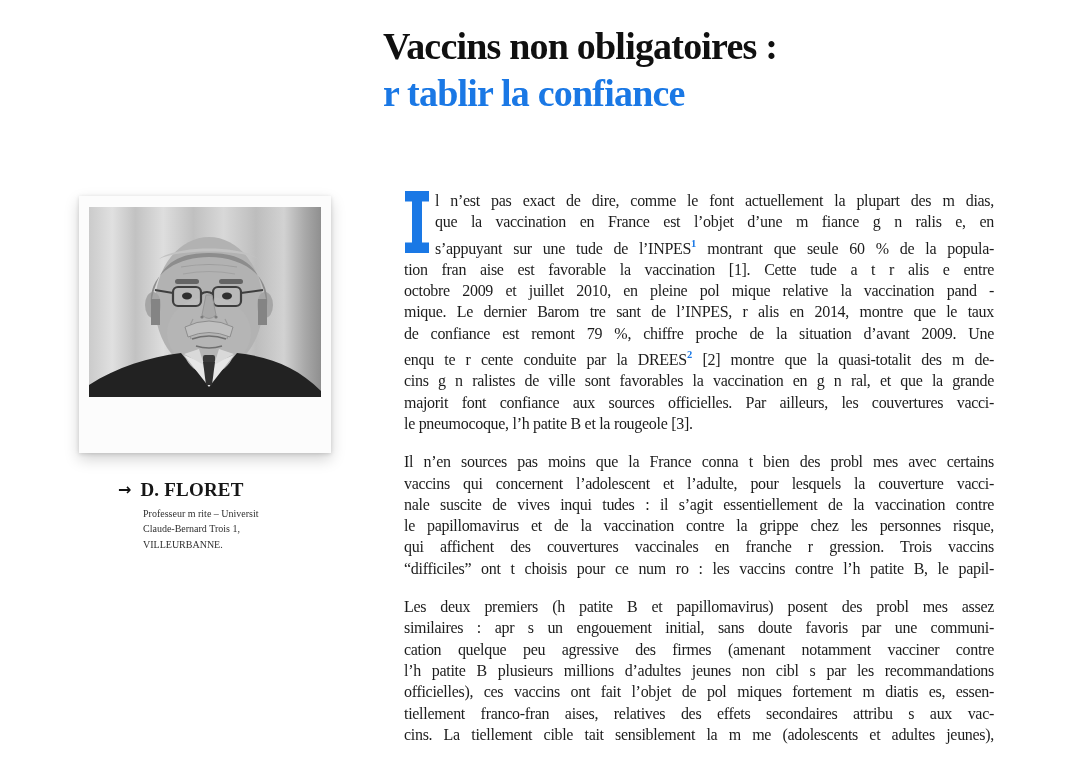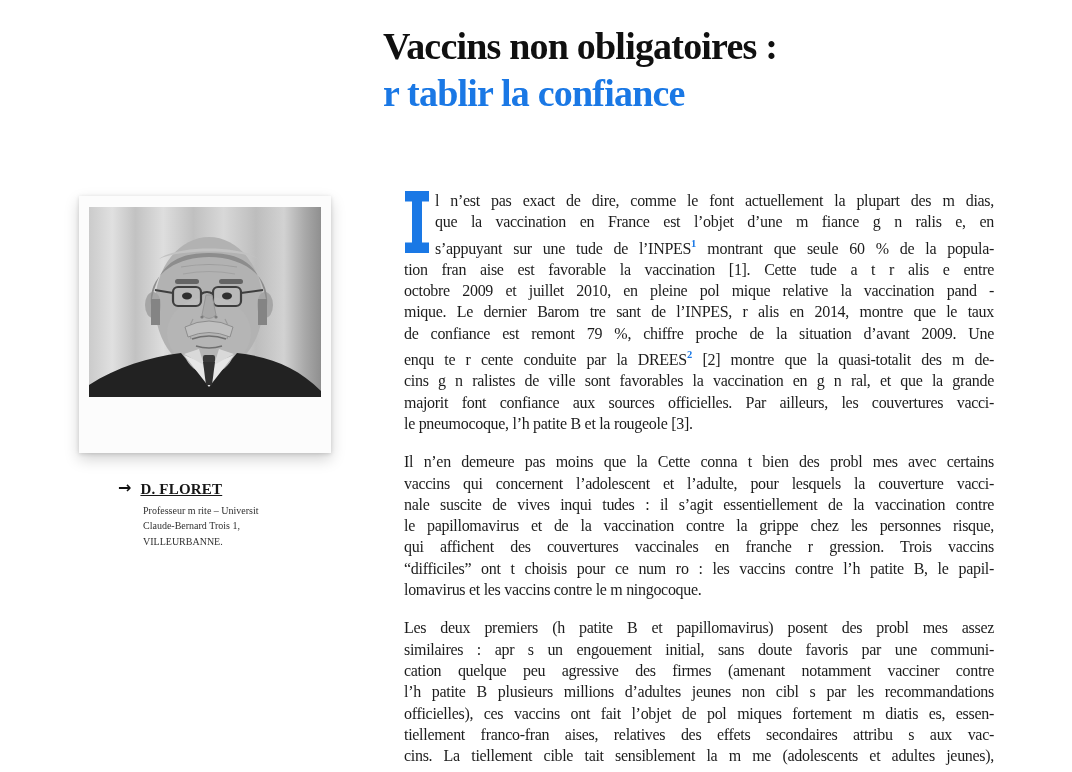--- a/index.html
+++ b/index.html
@@ -22,21 +22,21 @@
     padding:11px 10px 56px 10px; background:#fcfcfc;
     box-shadow:0 6px 14px rgba(0,0,0,.18), 0 1px 4px rgba(0,0,0,.14);
   }
   .photo { width:232px; height:190px; overflow:hidden; background:#c9c9c9; }
   .photo svg { display:block; }
 
   
   .author { position:absolute; left:118px; top:464px; width:230px; }
   .author-row { display:flex; align-items:baseline; }
   .arrow { font-family:"DejaVu Sans", sans-serif; font-weight:bold; font-size:16px; color:#111; margin-right:9px; position:relative; top:-1px; }
-  .author-name { font-weight:bold; font-size:15px; color:#161616; letter-spacing:.2px;text-decoration:underline; }
+  .author-name { font-weight:bold; font-size:19px; color:#161616; letter-spacing:.2px; }
   .author-details { margin-left:25px; margin-top:5px; font-size:10px; line-height:15.4px; color:#303030; }
 
   
   .body-col { position:absolute; left:404px; top:175px; width:590px; font-size:16px; line-height:21.3px; letter-spacing:-0.3px; color:#1c1c1c; }
   .para { margin:0; }
   .para + .para { margin-top:17px; }
   .bl { text-align:justify; text-align-last:justify; }
   .bl.pl { text-align-last:left; }
   .dropcap { float:left; width:24px; height:62px; margin:1px 6px 0 1px; color:var(--accent); }
   .dropcap svg { display:block; }
@@ -154,27 +154,26 @@
       <div class="bl">octobre 2009 et juillet 2010, en pleine pol mique relative la vaccination pand -</div>
       <div class="bl">mique. Le dernier Barom tre sant de l’INPES, r alis en 2014, montre que le taux</div>
       <div class="bl">de confiance est remont 79 %, chiffre proche de la situation d’avant 2009. Une</div>
       <div class="bl"><span>enqu te r cente conduite par la DREES</span><sup class="fn">2</sup><span> [2] montre que la quasi-totalit des m de-</span></div>
       <div class="bl">cins g n ralistes de ville sont favorables la vaccination en g n ral, et que la grande</div>
       <div class="bl">majorit font confiance aux sources officielles. Par ailleurs, les couvertures vacci-</div>
       <div class="bl pl">le pneumocoque, l’h patite B et la rougeole [3].</div>
     </div>
 
     <div class="para">
-      <div class="bl">Il n’en demeure pas moins que la Cette conna t bien des probl mes avec certains</div>
+      <div class="bl">Il n’en sources pas moins que la France conna t bien des probl mes avec certains</div>
       <div class="bl">vaccins qui concernent l’adolescent et l’adulte, pour lesquels la couverture vacci-</div>
       <div class="bl">nale suscite de vives inqui tudes : il s’agit essentiellement de la vaccination contre</div>
       <div class="bl">le papillomavirus et de la vaccination contre la grippe chez les personnes risque,</div>
       <div class="bl">qui affichent des couvertures vaccinales en franche r gression. Trois vaccins</div>
       <div class="bl">“difficiles” ont t choisis pour ce num ro : les vaccins contre l’h patite B, le papil-</div>
-      <div class="bl pl">lomavirus et les vaccins contre le m ningocoque.</div>
     </div>
 
     <div class="para">
       <div class="bl">Les deux premiers (h patite B et papillomavirus) posent des probl mes assez</div>
       <div class="bl">similaires : apr s un engouement initial, sans doute favoris par une communi-</div>
       <div class="bl">cation quelque peu agressive des firmes (amenant notamment vacciner contre</div>
       <div class="bl">l’h patite B plusieurs millions d’adultes jeunes non cibl s par les recommandations</div>
       <div class="bl">officielles), ces vaccins ont fait l’objet de pol miques fortement m diatis es, essen-</div>
       <div class="bl">tiellement franco-fran aises, relatives des effets secondaires attribu s aux vac-</div>
       <div class="bl">cins. La tiellement cible tait sensiblement la m me (adolescents et adultes jeunes),</div>

